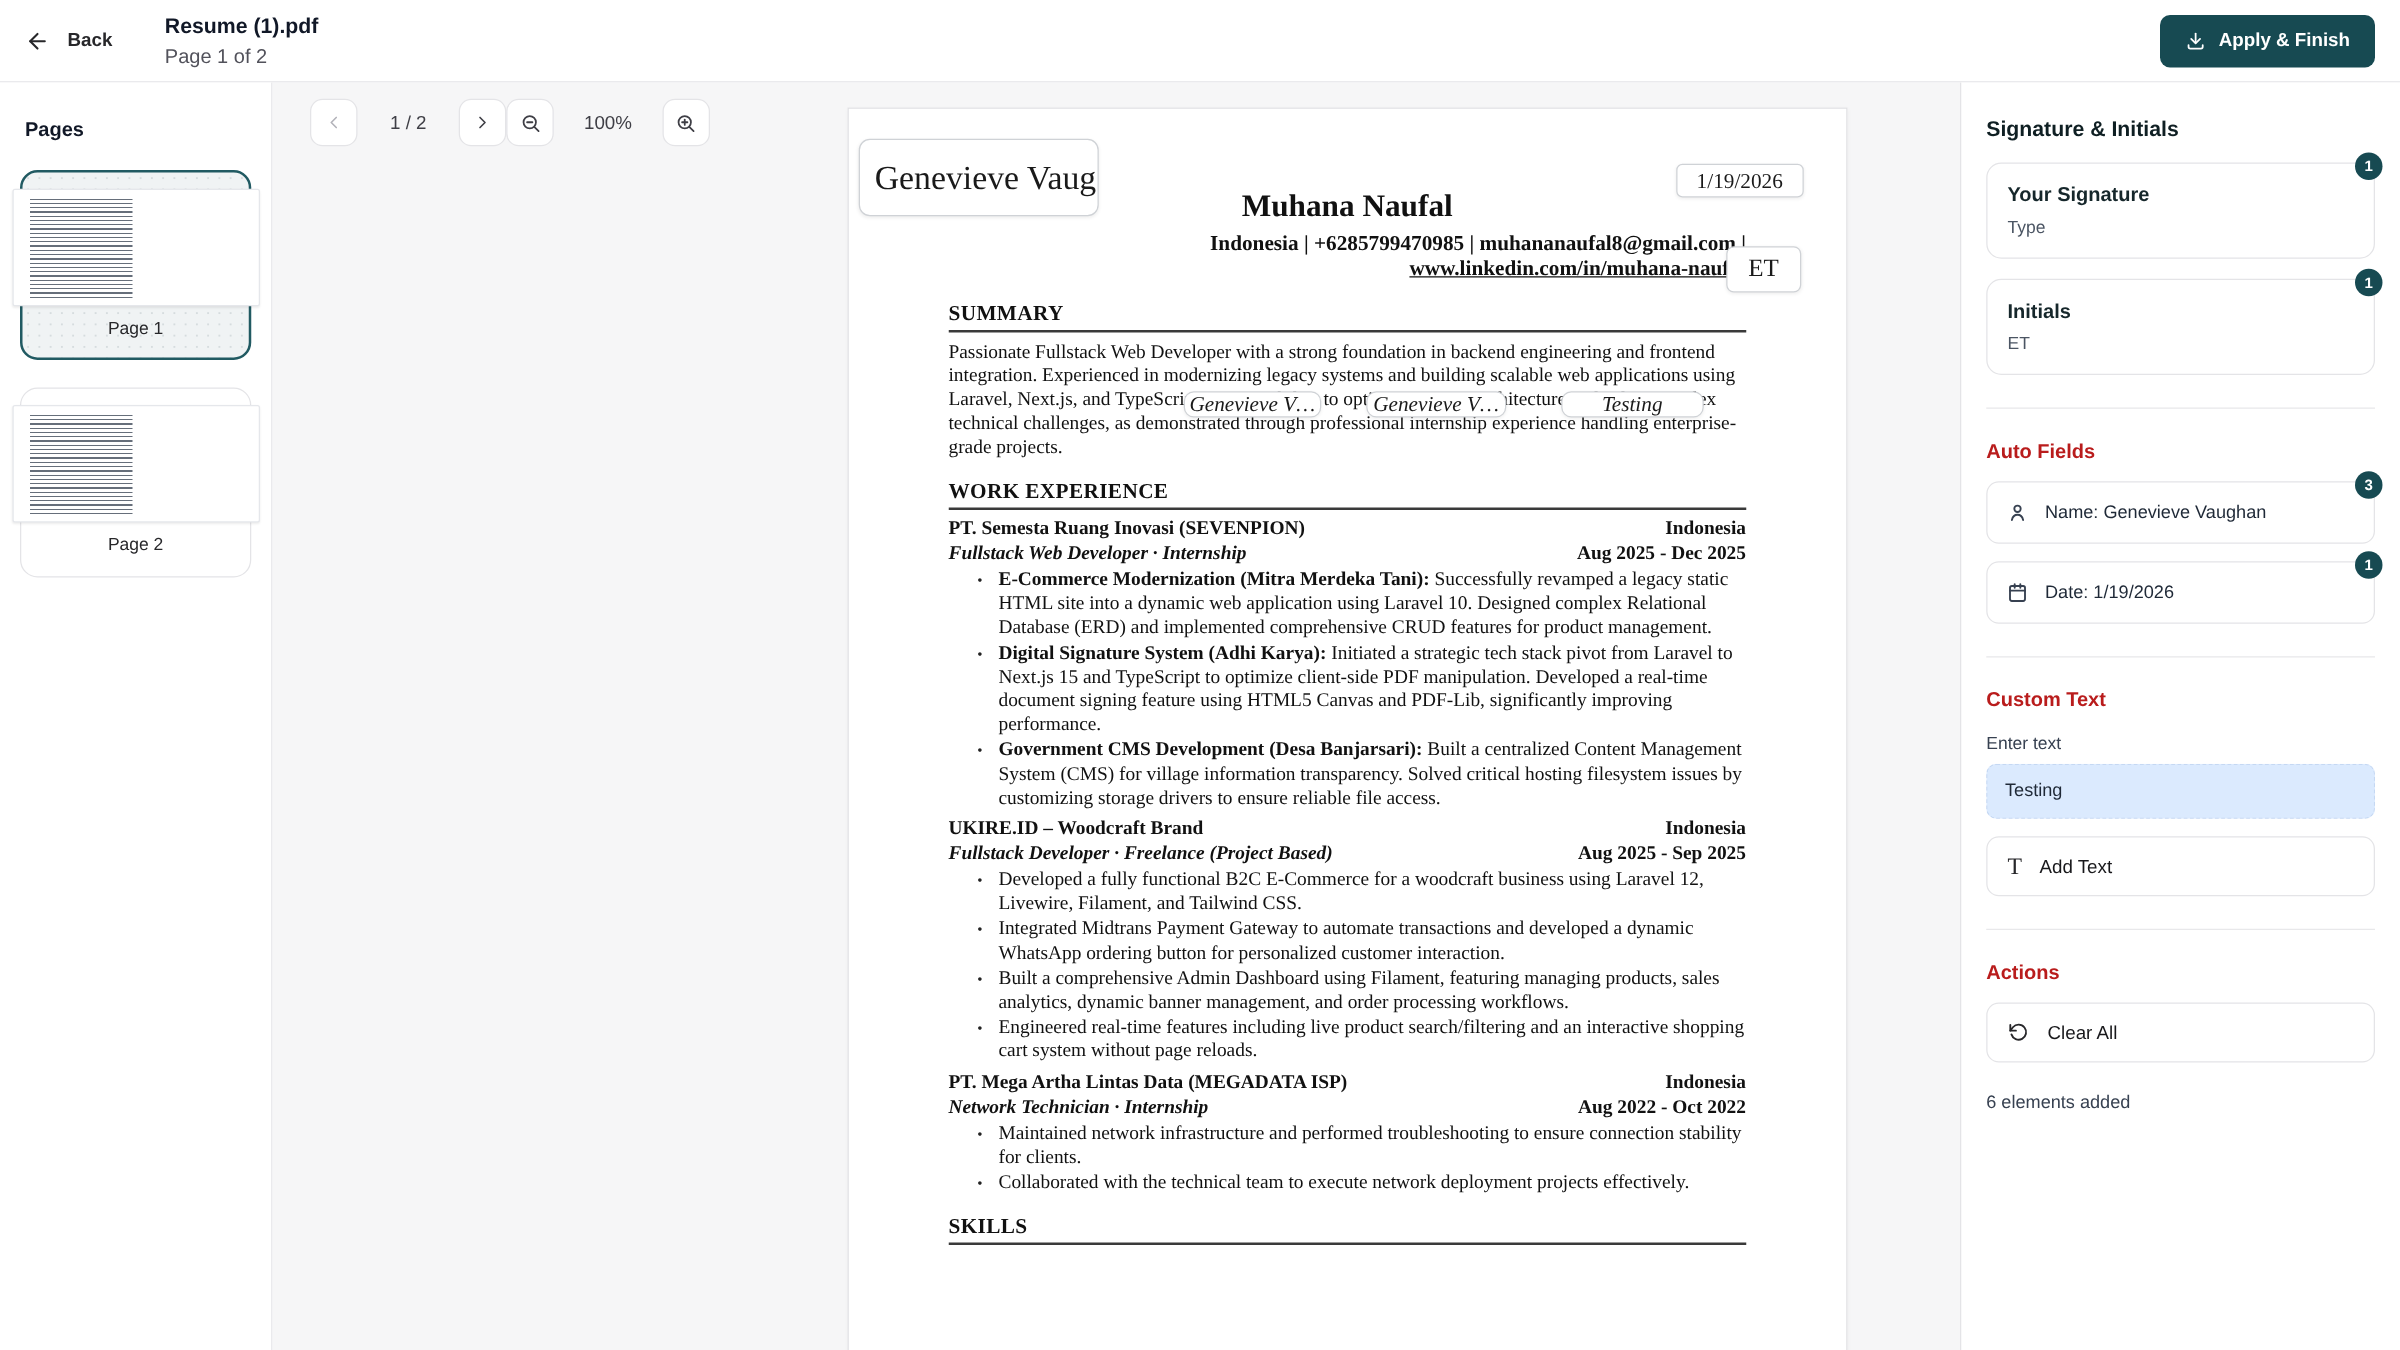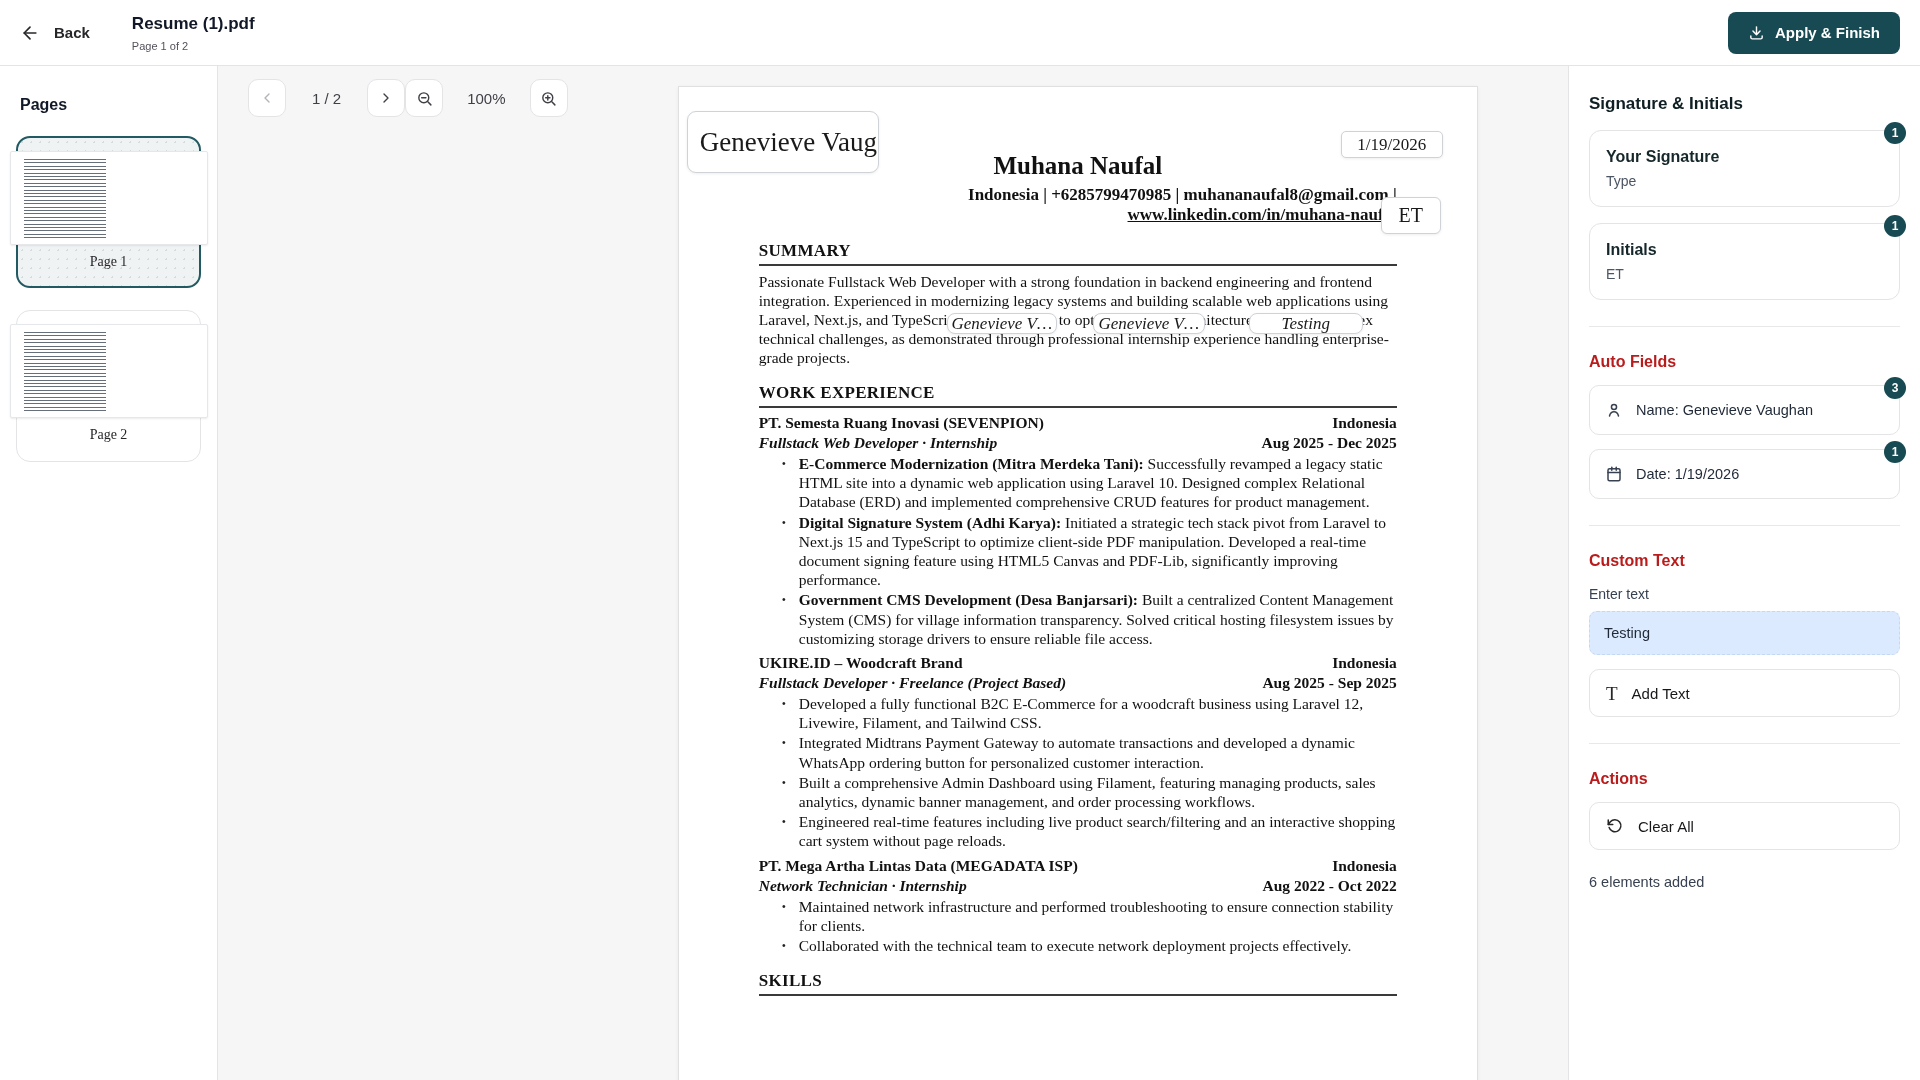--- a/index.html
+++ b/index.html
@@ -11,21 +11,21 @@
   svg{display:block}
   .app{width:1920px;height:1080px;display:flex;flex-direction:column;}
 
   
   .header{height:66px;background:#fff;border-bottom:1px solid var(--border);
     display:flex;align-items:center;padding:0 20px;flex:0 0 auto;}
   .back{display:flex;align-items:center;gap:14px;cursor:pointer;color:#27272a;}
   .back .lbl{font-size:15px;font-weight:600;}
   .file-block{margin-left:42px;}
   .file-name{font-size:17px;font-weight:700;color:#111827;}
-  .file-page{font-size:11px;color:var(--muted);margin-top:6px;}
+  .file-page{font-size:16px;color:var(--muted);margin-top:6px;}
   .spacer{flex:1}
   .apply-btn{background:var(--teal);color:#fff;border:none;border-radius:8px;
     height:42px;padding:0 20px;display:flex;align-items:center;gap:10px;
     font-size:15px;font-weight:700;cursor:pointer;}
 
   .body-row{flex:1;display:flex;min-height:0;}
 
   
   .pages-panel{width:218px;border-right:1px solid var(--border);background:#fff;
     padding:30px 16px 0;flex:0 0 auto;}
@@ -33,21 +33,21 @@
   .thumb-card{margin-top:22px;border:1px solid var(--border);border-radius:14px;
     height:152px;background:#fff;display:flex;flex-direction:column;align-items:center;
     padding:13px 12px 0;cursor:pointer;}
   .thumb-card.selected{border:2px solid #215a62;background-color:#f0f3f4;
     background-image:radial-gradient(#d6dcde 1px,transparent 1px);background-size:9px 9px;}
   .thumb-doc{width:198px;height:94px;background:#fff;border:1px solid #e5e7eb;
     border-radius:2px;box-shadow:0 1px 2px rgba(0,0,0,.08);padding:7px 0 0 13px;}
   .thumb-lines{width:45%;height:80px;
     background:repeating-linear-gradient(to bottom,#4b5563 0,#4b5563 1px,transparent 1px,transparent 3.4px);
     opacity:.85;}
-  .thumb-label{font-size:14px;color:#27272a;margin-top:9px;font-family:Liberation Serif, serif;}
+  .thumb-label{font-size:14px;color:#27272a;margin-top:9px;}
 
   
   .viewer{flex:1;background:var(--canvas);display:flex;flex-direction:row;min-width:0;}
   .viewer-toolbar{height:64px;display:flex;align-items:center;padding:0 20px 0 30px;flex:0 0 auto;}
   .tb-btn{width:38px;height:38px;border:1px solid var(--border);background:#fff;border-radius:10px;
     display:flex;align-items:center;justify-content:center;cursor:pointer;color:#3f3f46;}
   .tb-btn.dim{color:#b3b3ba;}
   .tb-page{font-size:15px;color:#3f3f46;margin:0 26px;}
   .tb-zoom{font-size:15px;color:#3f3f46;margin:0 24px;}
   .canvas{flex:1;overflow:hidden;display:flex;justify-content:center;}

